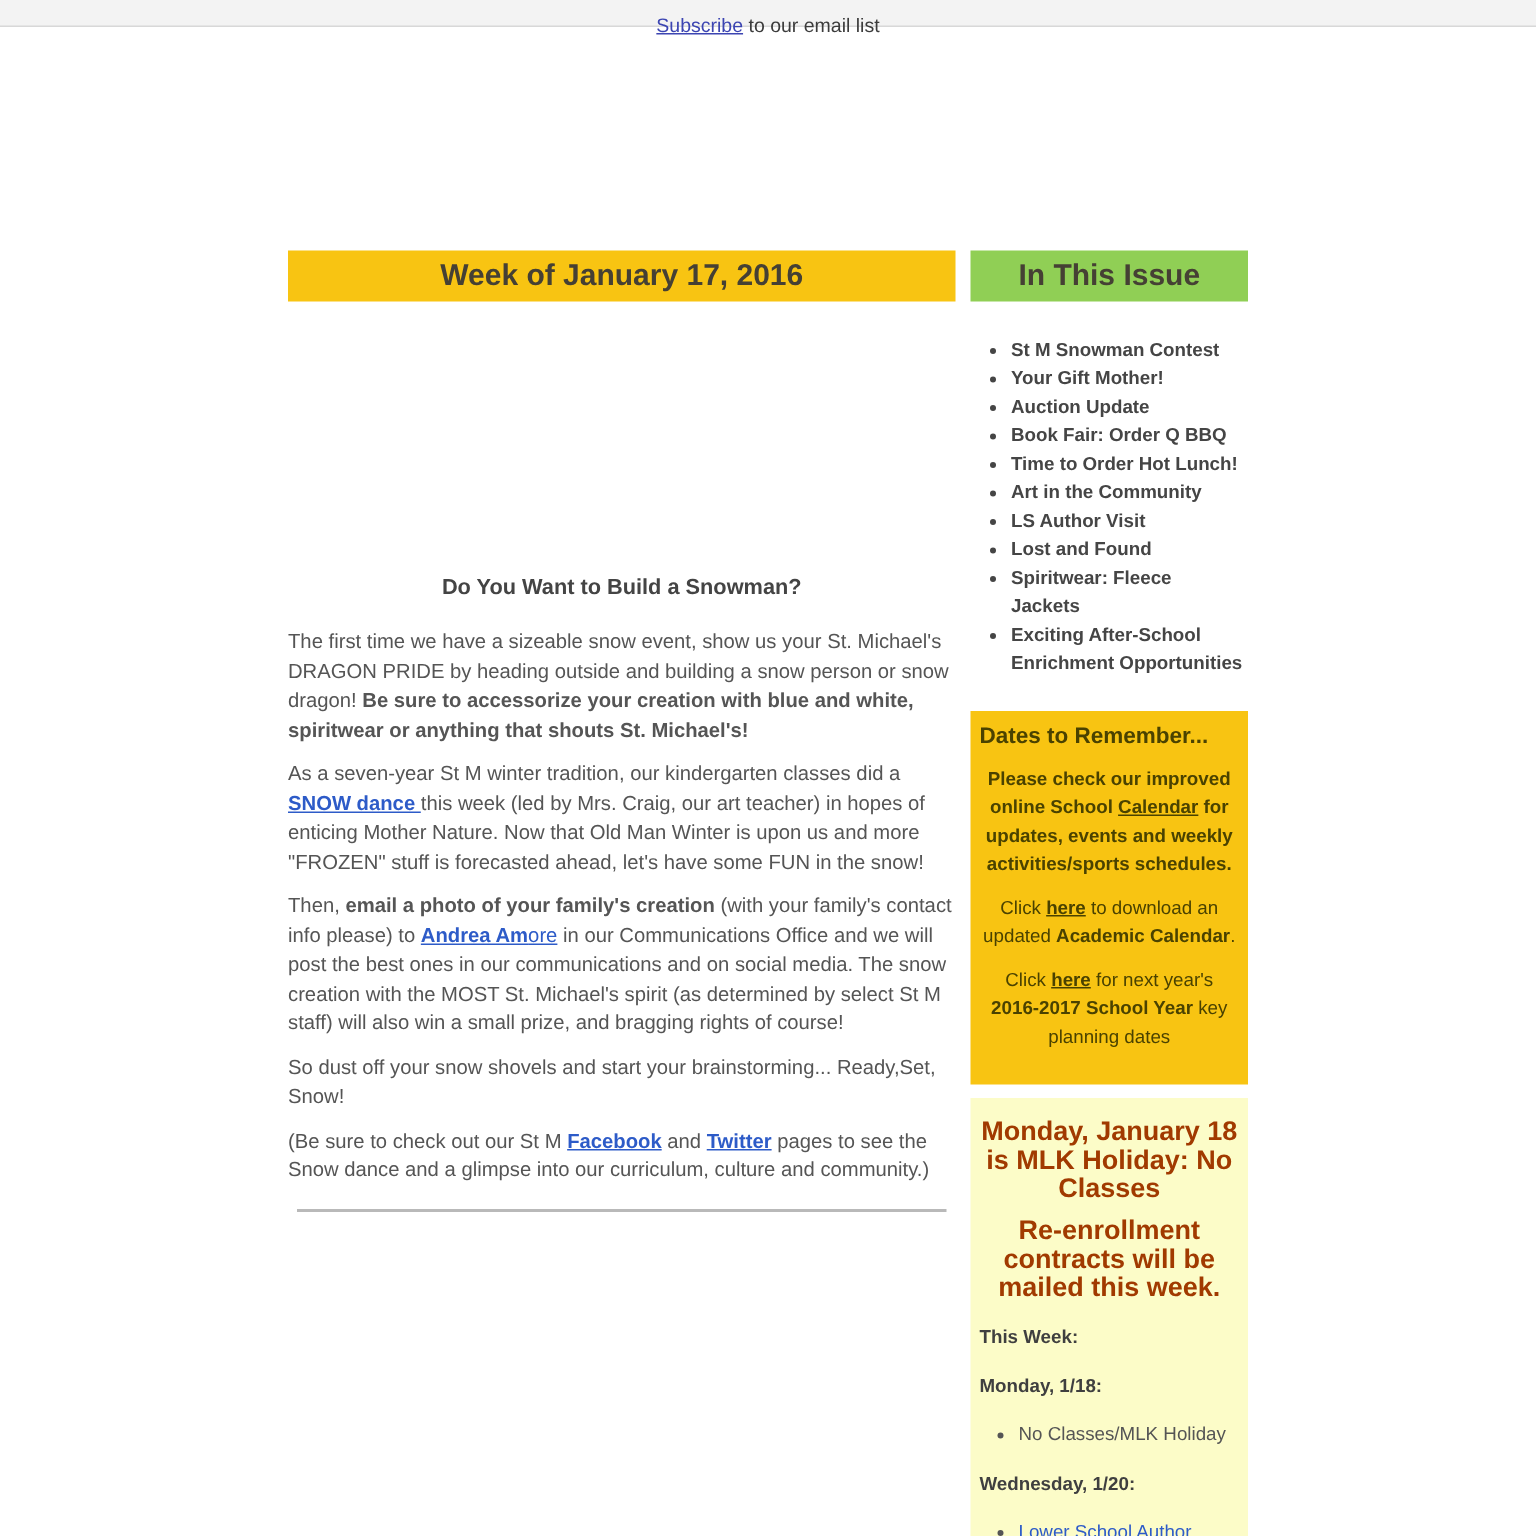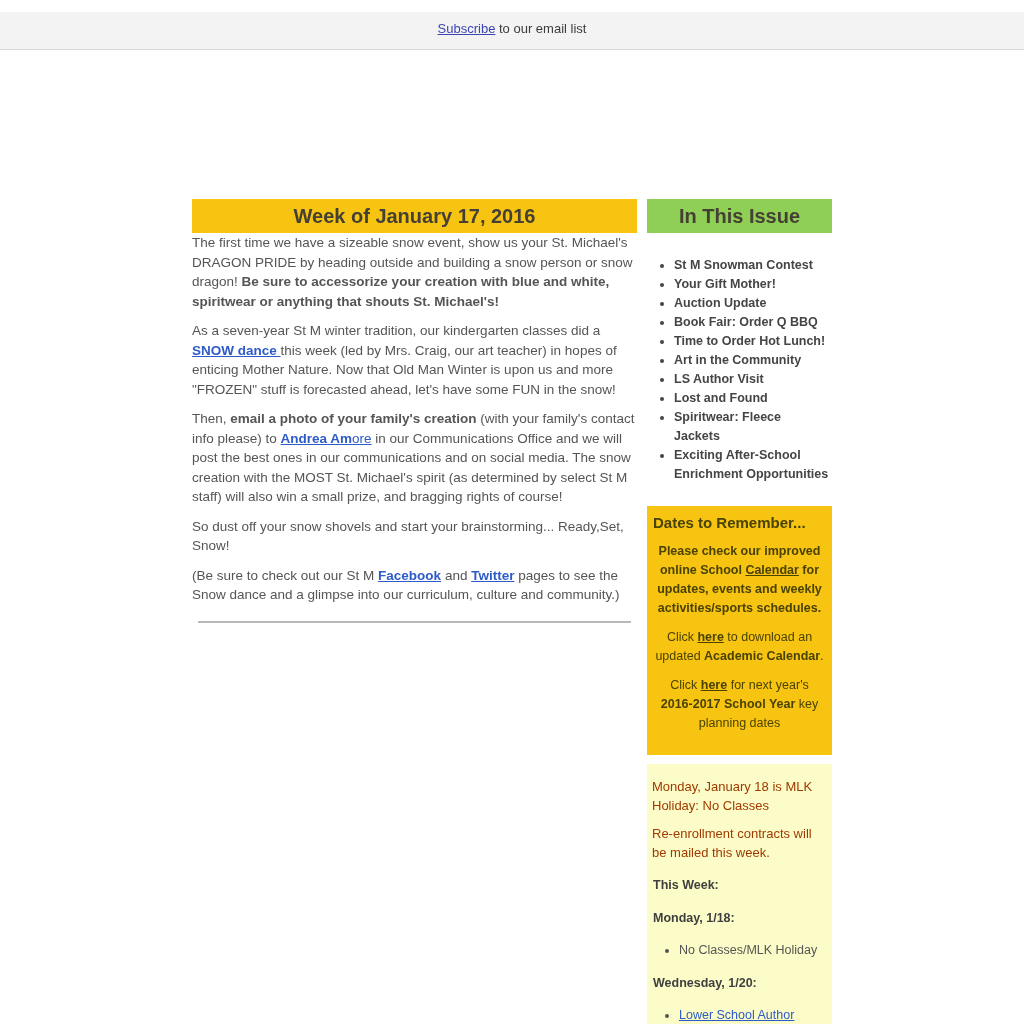--- a/index.html
+++ b/index.html
@@ -5,28 +5,27 @@
   * { box-sizing: border-box; }
   html, body { margin: 0; padding: 0; }
   body {
     width: 1024px; height: 1024px; overflow: hidden;
     background: #ffffff;
     font-family: "Liberation Sans", "DejaVu Sans", sans-serif;
   }
 
   
   .topbar {
-    height: 38px;
+    height: 18px;
     background: var(--c-topbar_bg, #f3f3f3);
     border-bottom: 1px solid #d8d8d8;
     text-align: center;
     line-height: 33px;
     font-size: 13px;
     color: #3c3c3c;
-    margin-top: 12px;
   }
   .topbar a {
     color: var(--c-subscribe_blue, #3c45b2);
     text-decoration: underline;
     cursor: pointer;
   }
 
   
   .email {
     width: 640px;
@@ -90,22 +89,22 @@
   .gold-box-title { font-size: 15px; font-weight: bold; margin: 0 0 11px; }
   .gold-p { margin: 0 0 10px; font-size: 12.5px; line-height: 19px; text-align: center; }
 
   .pale-box {
     margin-top: 9px;
     background: var(--c-pale_yellow, #fcfcc8);
     padding: 7px 5px 60px;
   }
   .alert {
     margin: 6px 0 9px;
-    font-size: 13px; line-height: 19px;
-    font-weight: normal; 
+    font-size: 18px; line-height: 19px;
+    font-weight: bold; text-align: center;
     color: var(--c-alert_red, #a13a00);
   }
   .day-label {
     font-size: 12.5px; line-height: 19px;
     font-weight: bold;
     color: #3f3f3f;
     margin: 14px 0 0 1px;
   }
   .day-list {
     margin: 13px 0 0;
@@ -119,20 +118,21 @@
 <body>
 
 <div class="topbar">
   <a href="#">Subscribe</a><span> to our email list</span>
 </div>
 
 <div class="email">
 
   <div class="main-col">
     <div class="banner gold-banner">Week of January 17, 2016</div>
+    <h2 class="article-title">Do You Want to Build a Snowman?</h2>
     <div id="paras">
         <p class="body-p"><span>The first time we have a sizeable snow event, show us your St. Michael's DRAGON PRIDE by heading outside and building a snow person or snow dragon! </span><span class="b">Be sure to accessorize your creation with blue and white, spiritwear or anything that shouts St. Michael's!</span></p>
         <p class="body-p"><span>As a seven-year St M winter tradition, our kindergarten classes did a </span><a href="#" class="lnk b">SNOW dance </a><span>this week (led by Mrs. Craig, our art teacher) in hopes of enticing Mother Nature.  Now that Old Man Winter is upon us and more "FROZEN" stuff is forecasted ahead, let's have some FUN in the snow!</span></p>
         <p class="body-p"><span>Then, </span><span class="b">email a photo of your family's creation</span><span> (with your family's contact info please) to </span><a href="#" class="lnk b">Andrea Am</a><a href="#" class="lnk">ore</a><span> in our Communications Office and we will post the best ones in our communications and on social media. The snow creation with the MOST St. Michael's spirit (as determined by select St M staff) will also win a small prize, and bragging rights of course!</span></p>
         <p class="body-p"><span>So dust off your snow shovels and start your brainstorming... Ready,Set, Snow!</span></p>
         <p class="body-p"><span>(Be sure to check out our St M </span><a href="#" class="lnk b">Facebook</a><span> and </span><a href="#" class="lnk b">Twitter</a><span> pages to see the Snow dance and a glimpse into our curriculum, culture and community.)</span></p>
       </div>
     <hr class="divider">
   </div>
 

